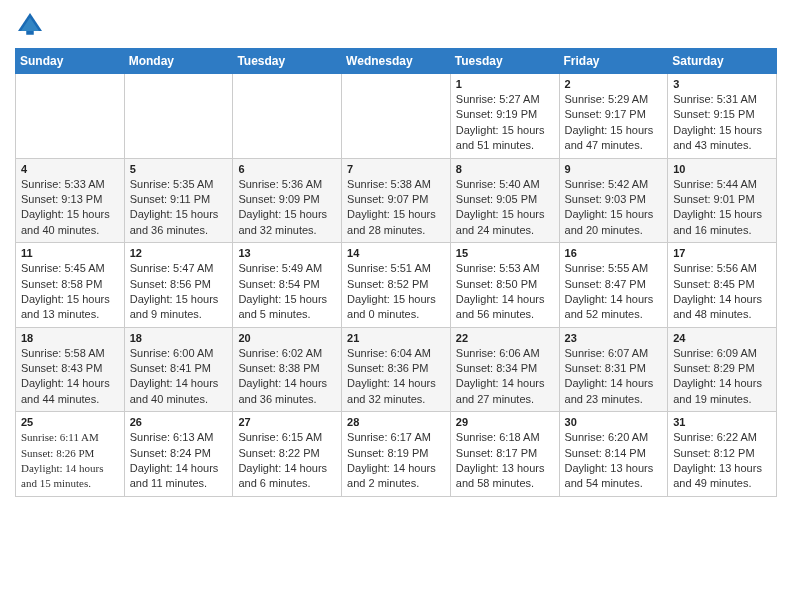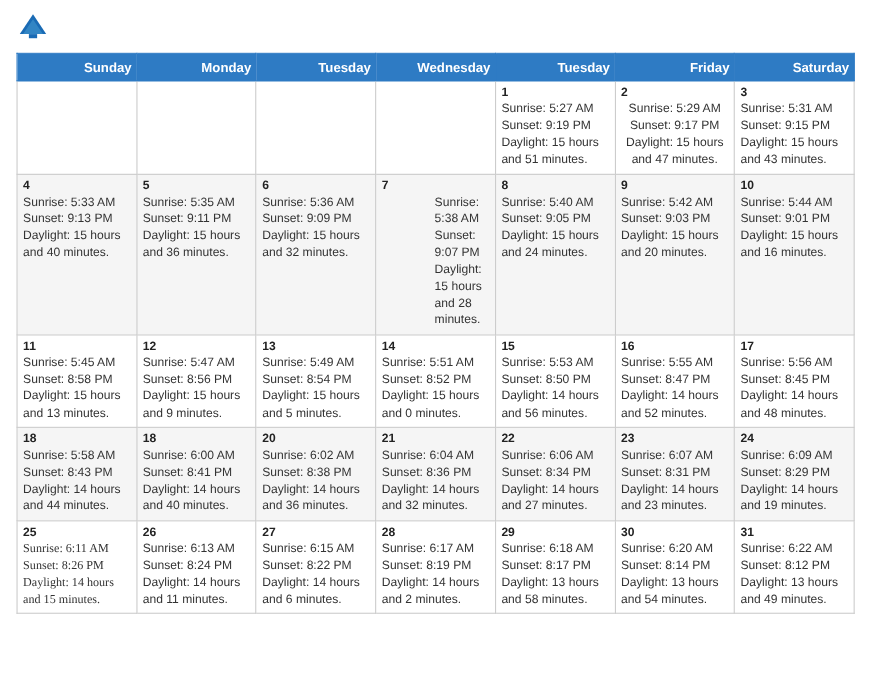--- a/index.html
+++ b/index.html
@@ -60,21 +60,21 @@
       width: 100%;
       border-collapse: collapse;
       table-layout: fixed;
     }
     thead tr th {
       background-color: #2e7bc4;
       color: #fff;
       font-size: 12px;
       font-weight: bold;
       padding: 5px 4px;
-      text-align: right;
+      text-align: left;
       border: 1px solid #2e7bc4;
     }
     tbody tr td {
       border: 1px solid #ccc;
       vertical-align: top;
       padding: 4px 5px;
       font-size: 9.5px;
       color: #222;
       height: 80px;
       background: #fff;
@@ -139,21 +139,21 @@
           <td class="empty-cell"></td>
           <td>
             <span class="day-num">1</span>
             <div class="day-info" style="white-space: pre-line;">Sunrise: 5:27 AM
 Sunset: 9:19 PM
 Daylight: 15 hours
 and 51 minutes.</div>
           </td>
           <td>
             <span class="day-num">2</span>
-            <div class="day-info" style="white-space: pre-line; text-align: center;">Sunrise: 5:29 AM
+            <div class="day-info" style="white-space: pre-line;">Sunrise: 5:29 AM
 Sunset: 9:17 PM
 Daylight: 15 hours
 and 47 minutes.</div>
           </td>
           <td>
             <span class="day-num">3</span>
             <div class="day-info" style="white-space: pre-line;">Sunrise: 5:31 AM
 Sunset: 9:15 PM
 Daylight: 15 hours
 and 43 minutes.</div>
@@ -176,21 +176,21 @@
           </td>
           <td>
             <span class="day-num">6</span>
             <div class="day-info" style="white-space: pre-line;">Sunrise: 5:36 AM
 Sunset: 9:09 PM
 Daylight: 15 hours
 and 32 minutes.</div>
           </td>
           <td>
             <span class="day-num">7</span>
-            <div class="day-info" style="white-space: pre-line; margin-left: 48px;">Sunrise: 5:38 AM
+            <div class="day-info" style="white-space: pre-line;">Sunrise: 5:38 AM
 Sunset: 9:07 PM
 Daylight: 15 hours
 and 28 minutes.</div>
           </td>
           <td>
             <span class="day-num">8</span>
             <div class="day-info" style="white-space: pre-line;">Sunrise: 5:40 AM
 Sunset: 9:05 PM
 Daylight: 15 hours
 and 24 minutes.</div>

